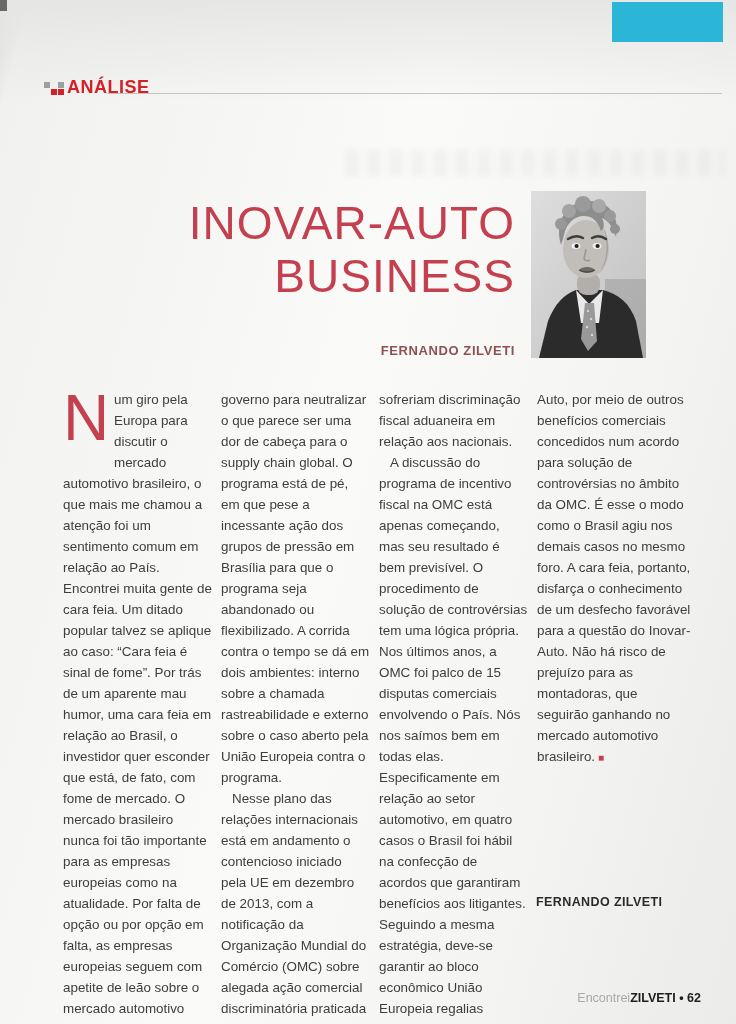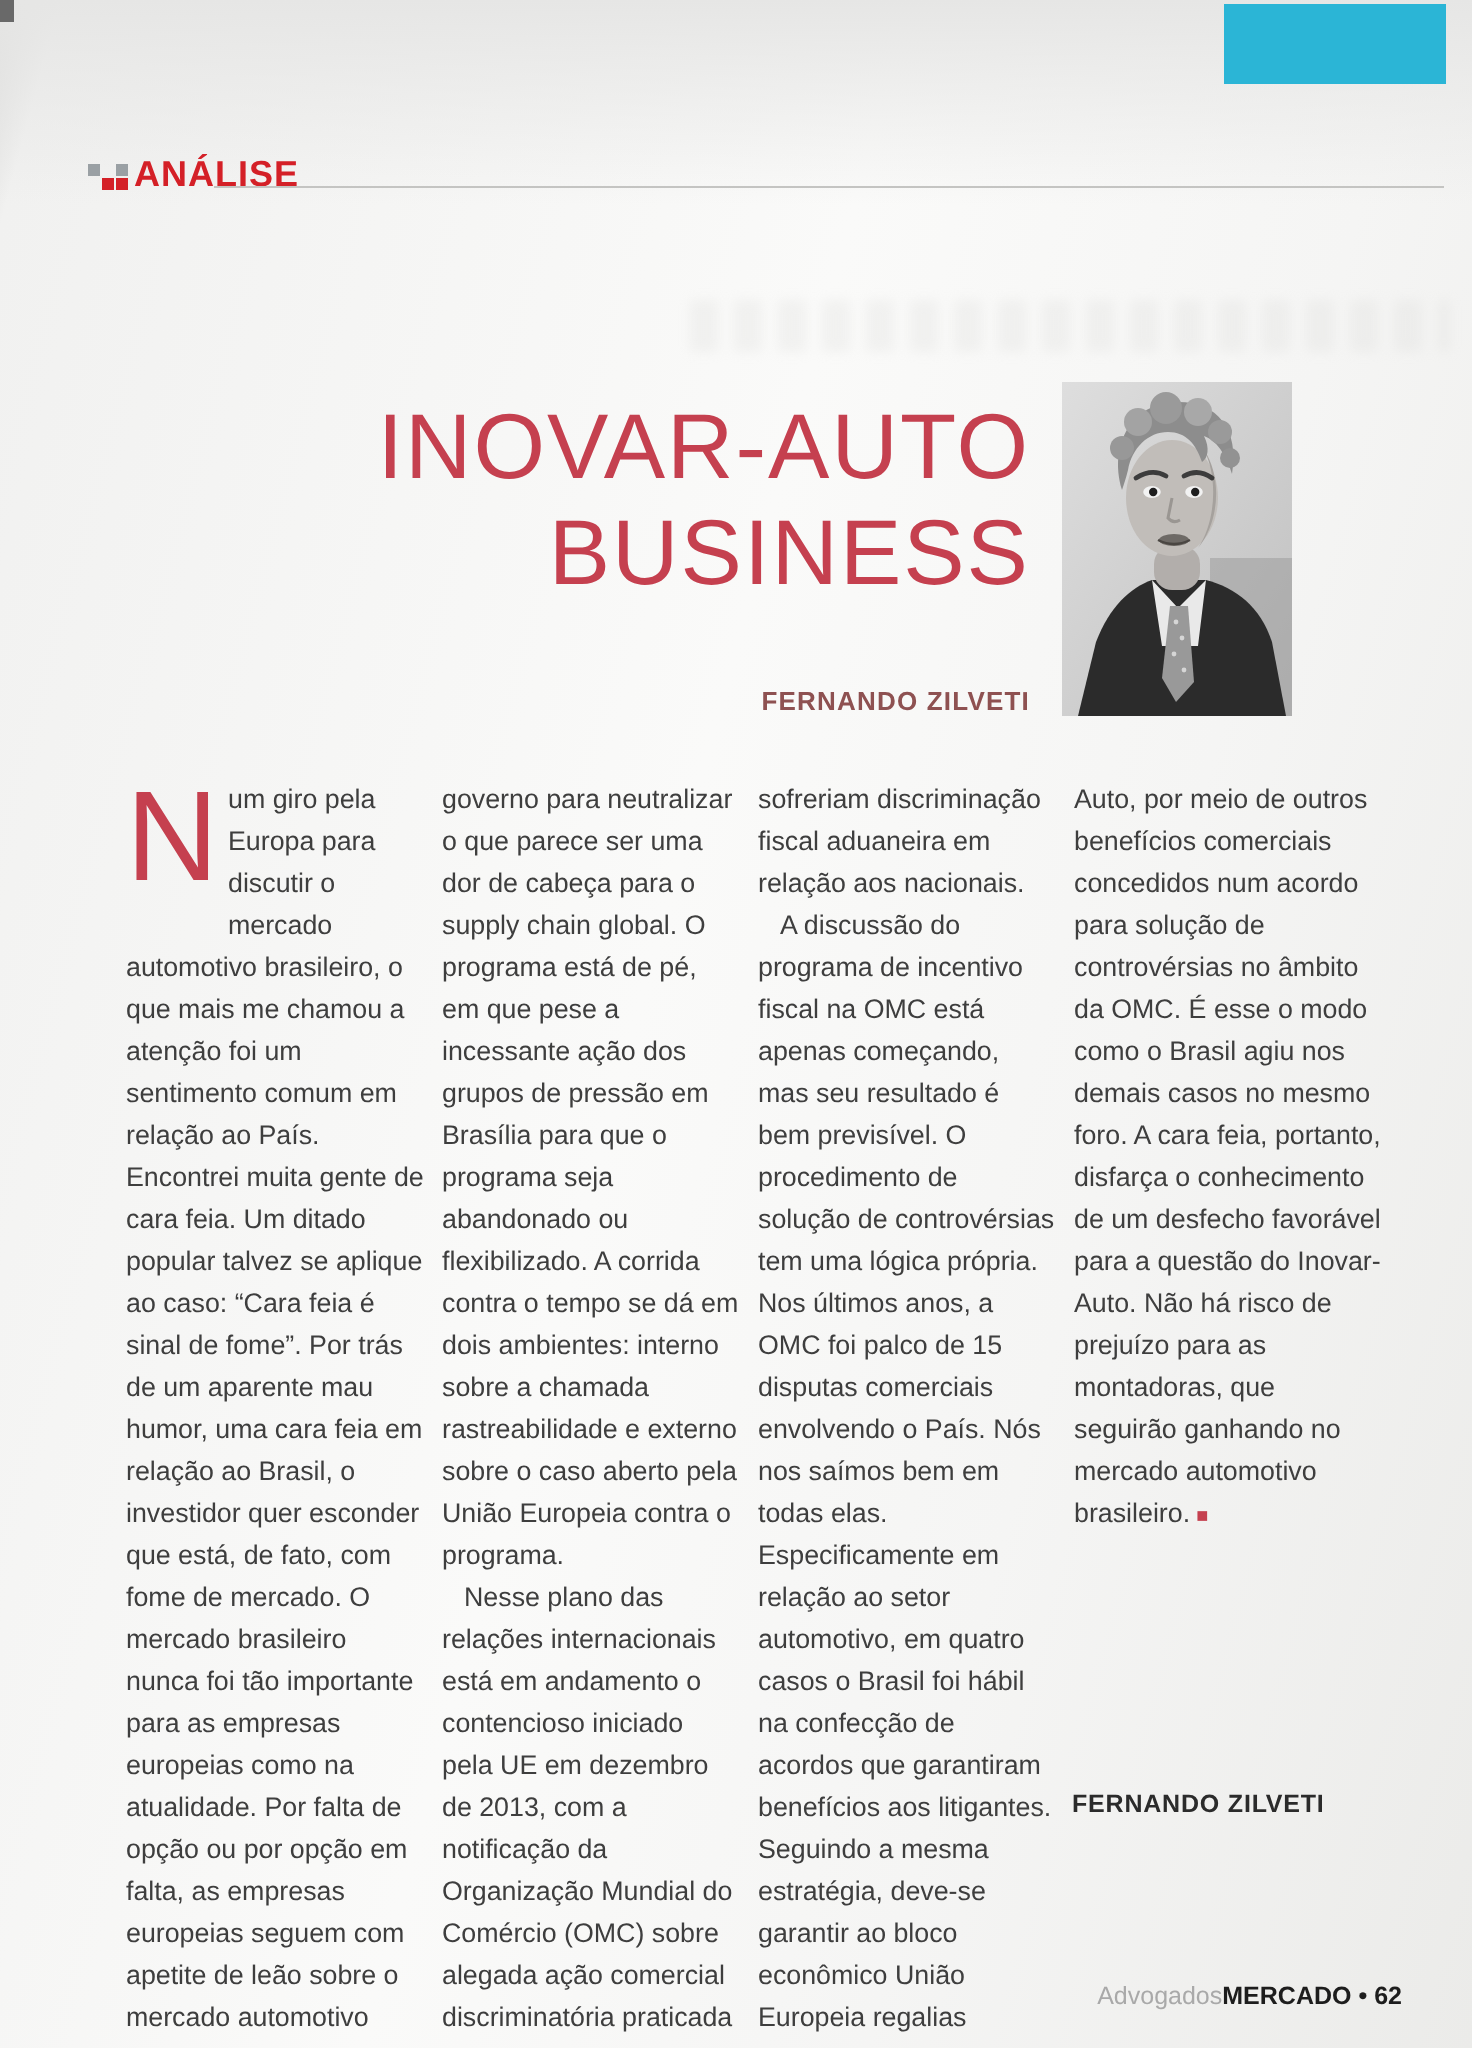--- a/index.html
+++ b/index.html
@@ -150,18 +150,18 @@
         <span>Auto, por meio de outros benefícios comerciais concedidos num acordo para solução de controvérsias no âmbito da OMC. É esse o modo como o Brasil agiu nos demais casos no mesmo foro. A cara feia, portanto, disfarça o conhecimento de um desfecho favorável para a questão do Inovar-Auto. Não há risco de prejuízo para as montadoras, que seguirão ganhando no mercado automotivo brasileiro.</span><span class="endmark">■</span>
       </p>
     </div>
   </div>
 
   <div class="author-box">
     <div class="author-name">FERNANDO ZILVETI</div>
   </div>
 
   <div class="footer">
-    <span class="f-light">Advogados</span><span class="f-bold">MERCADO</span>
+    <span class="f-light">Encontrei</span><span class="f-bold">ZILVETI</span>
     <span class="f-bold">•</span>
     <span class="f-bold">62</span>
   </div>
 
 </div>
 
 </body></html>

